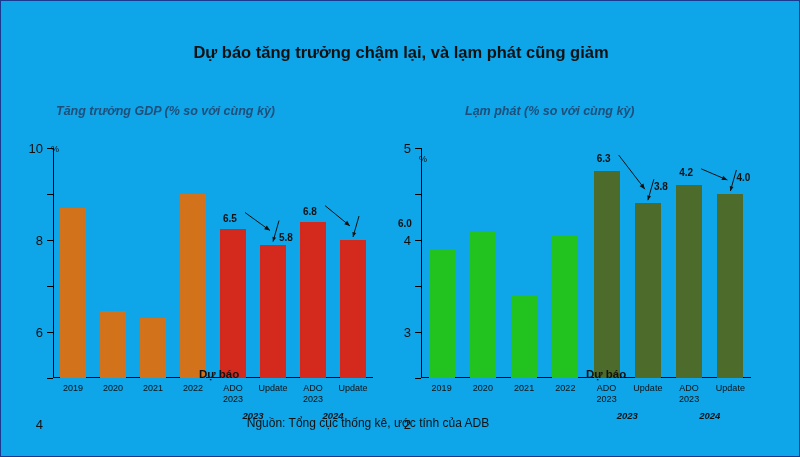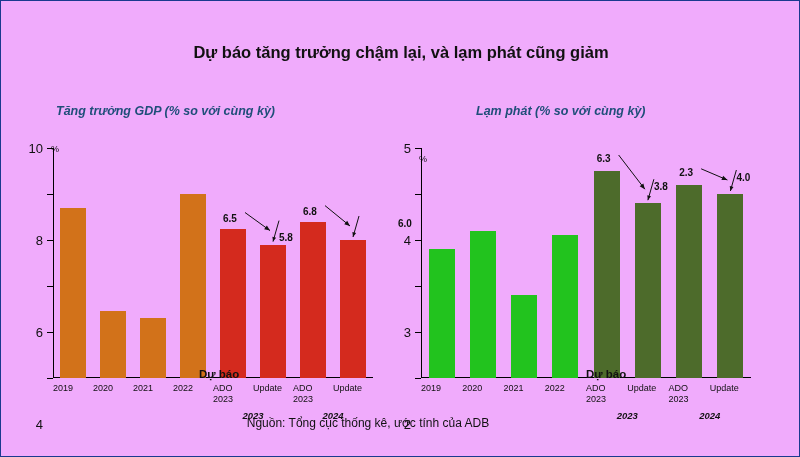--- a/index.html
+++ b/index.html
@@ -12,21 +12,21 @@
     background: #ffffff;
     font-family: "Liberation Sans", sans-serif;
     overflow: hidden;
   }
   .page {
     position: relative;
     width: 800px;
     height: 457px;
     box-sizing: border-box;
     border: 1px solid #1a3a8f;
-    background: #f0abfc;
+    background: #0ea5e9;
   }
   .title {
     position: absolute;
     top: 42px;
     left: 0;
     width: 800px;
     text-align: center;
     font-size: 16.5px;
     font-weight: bold;
     color: #111111;
@@ -43,21 +43,21 @@
     position: absolute;
     top: 8px;
     font-size: 12.5px;
     font-style: italic;
     font-weight: bold;
     color: #1f4e79;
     white-space: nowrap;
     text-align: center;
   }
   .panel-left .panel-title { left: 25px; }
-  .panel-right .panel-title { left: 80px; }
+  .panel-right .panel-title { left: 69px; }
 
   .plot {
     position: absolute;
     top: 52px;
   }
   .panel-left .plot { left: 22px; width: 320px; height: 230px; }
   .panel-right .plot { left: 25px; width: 330px; height: 230px; }
 
   .axis-unit {
     position: absolute;
@@ -104,21 +104,21 @@
     right: 0;
     bottom: 0;
     top: 0;
   }
   .bar {
     position: absolute;
     bottom: 0;
   }
   .xlabel {
     position: absolute;
-    text-align: left;
+    text-align: center;
     font-size: 9px;
     color: #111;
     line-height: 11px;
     white-space: pre-line;
   }
   .datalabel {
     position: absolute;
     font-size: 10px;
     font-weight: bold;
     color: #111;
@@ -270,21 +270,21 @@
           <polygon points="226.875,52.19999999999999 226.26799926677197,47.23698175402701 230.01234988457557,48.306796216256615" fill="#111"></polygon>
           <line x1="315.375" y1="22" x2="309.375" y2="43" stroke="#111" stroke-width="1"></line>
           <polygon points="309.375,43 308.767999266772,38.036981754027025 312.51234988457554,39.106796216256626" fill="#111"></polygon>
           <line x1="197.625" y1="7" x2="223.875" y2="41.19999999999999" stroke="#111" stroke-width="1"></line>
           <polygon points="223.875,41.19999999999999 218.65667927960484,38.23872850635158 222.36364708535118,35.39346812913399" fill="#111"></polygon>
           <line x1="280.125" y1="20.799999999999983" x2="306.375" y2="32" stroke="#111" stroke-width="1"></line>
           <polygon points="306.375,32 300.3750323043378,31.98031114502236 302.20890617060695,27.682169270954077" fill="#111"></polygon>
         </svg>
         <div class="datalabel" style="left: 175.625px; top: 5px;">6.3</div>
         <div class="datalabel" style="left: 232.875px; top: 33.2px;">3.8</div>
-        <div class="datalabel" style="left: 258.125px; top: 18.8px;">2.3</div>
+        <div class="datalabel" style="left: 258.125px; top: 18.8px;">4.2</div>
         <div class="datalabel" style="left: 315.375px; top: 24px;">4.0</div>
         <div class="grouplabel" style="left: 176.25px; width: 60px; top: 262px;">2023</div>
         <div class="grouplabel" style="left: 258.75px; width: 60px; top: 262px;">2024</div>
       </div>
     <div class="forecast-label">Dự báo</div>
   </div>
 
   <div class="source">Nguồn: Tổng cục thống kê, ước tính của ADB</div>
 </div>
 

